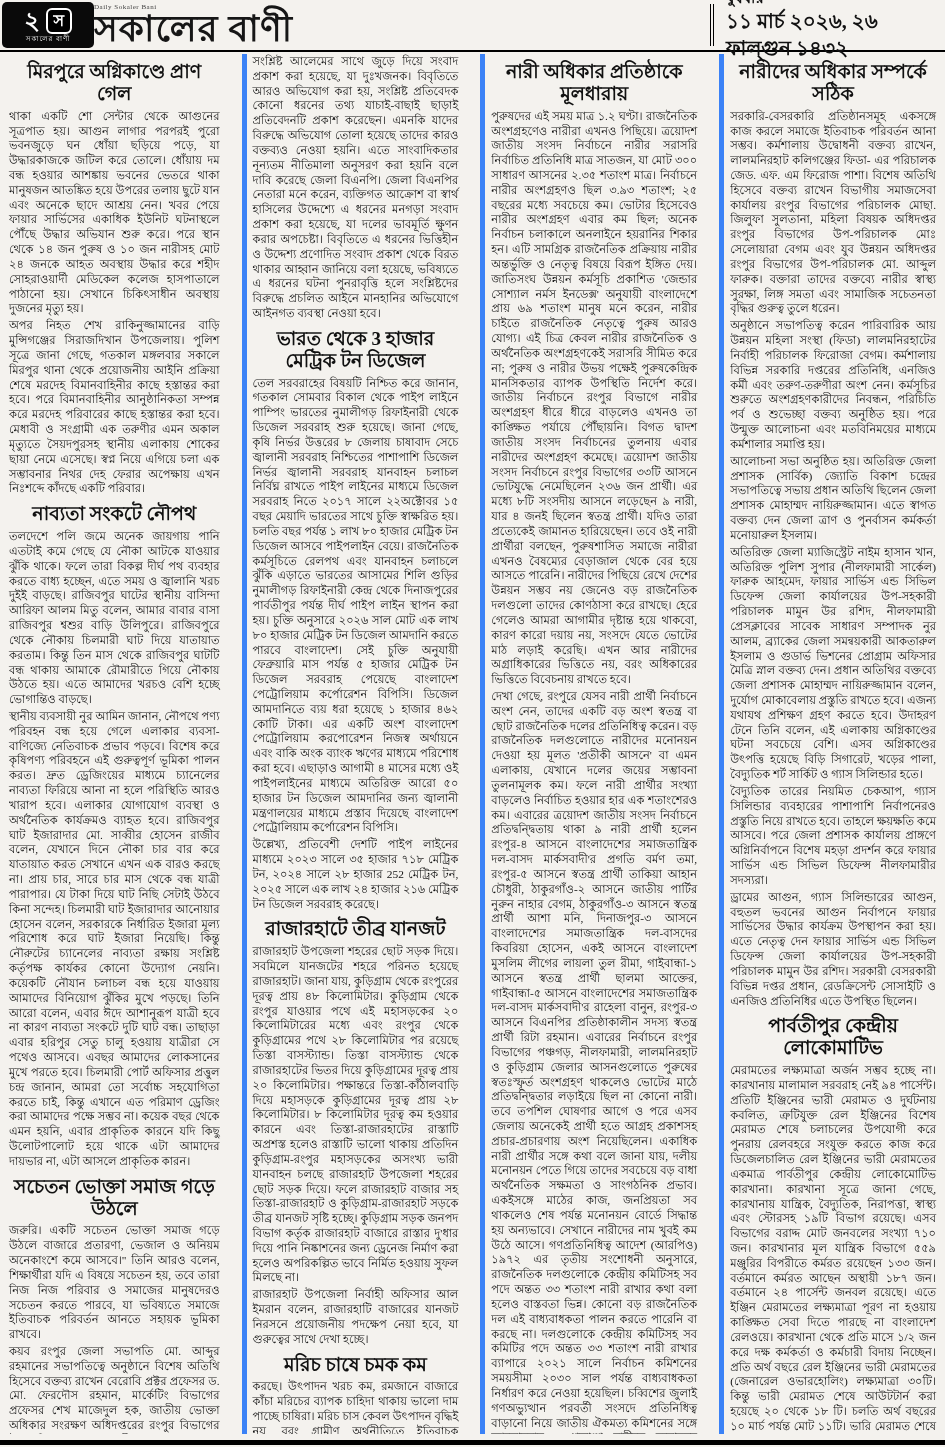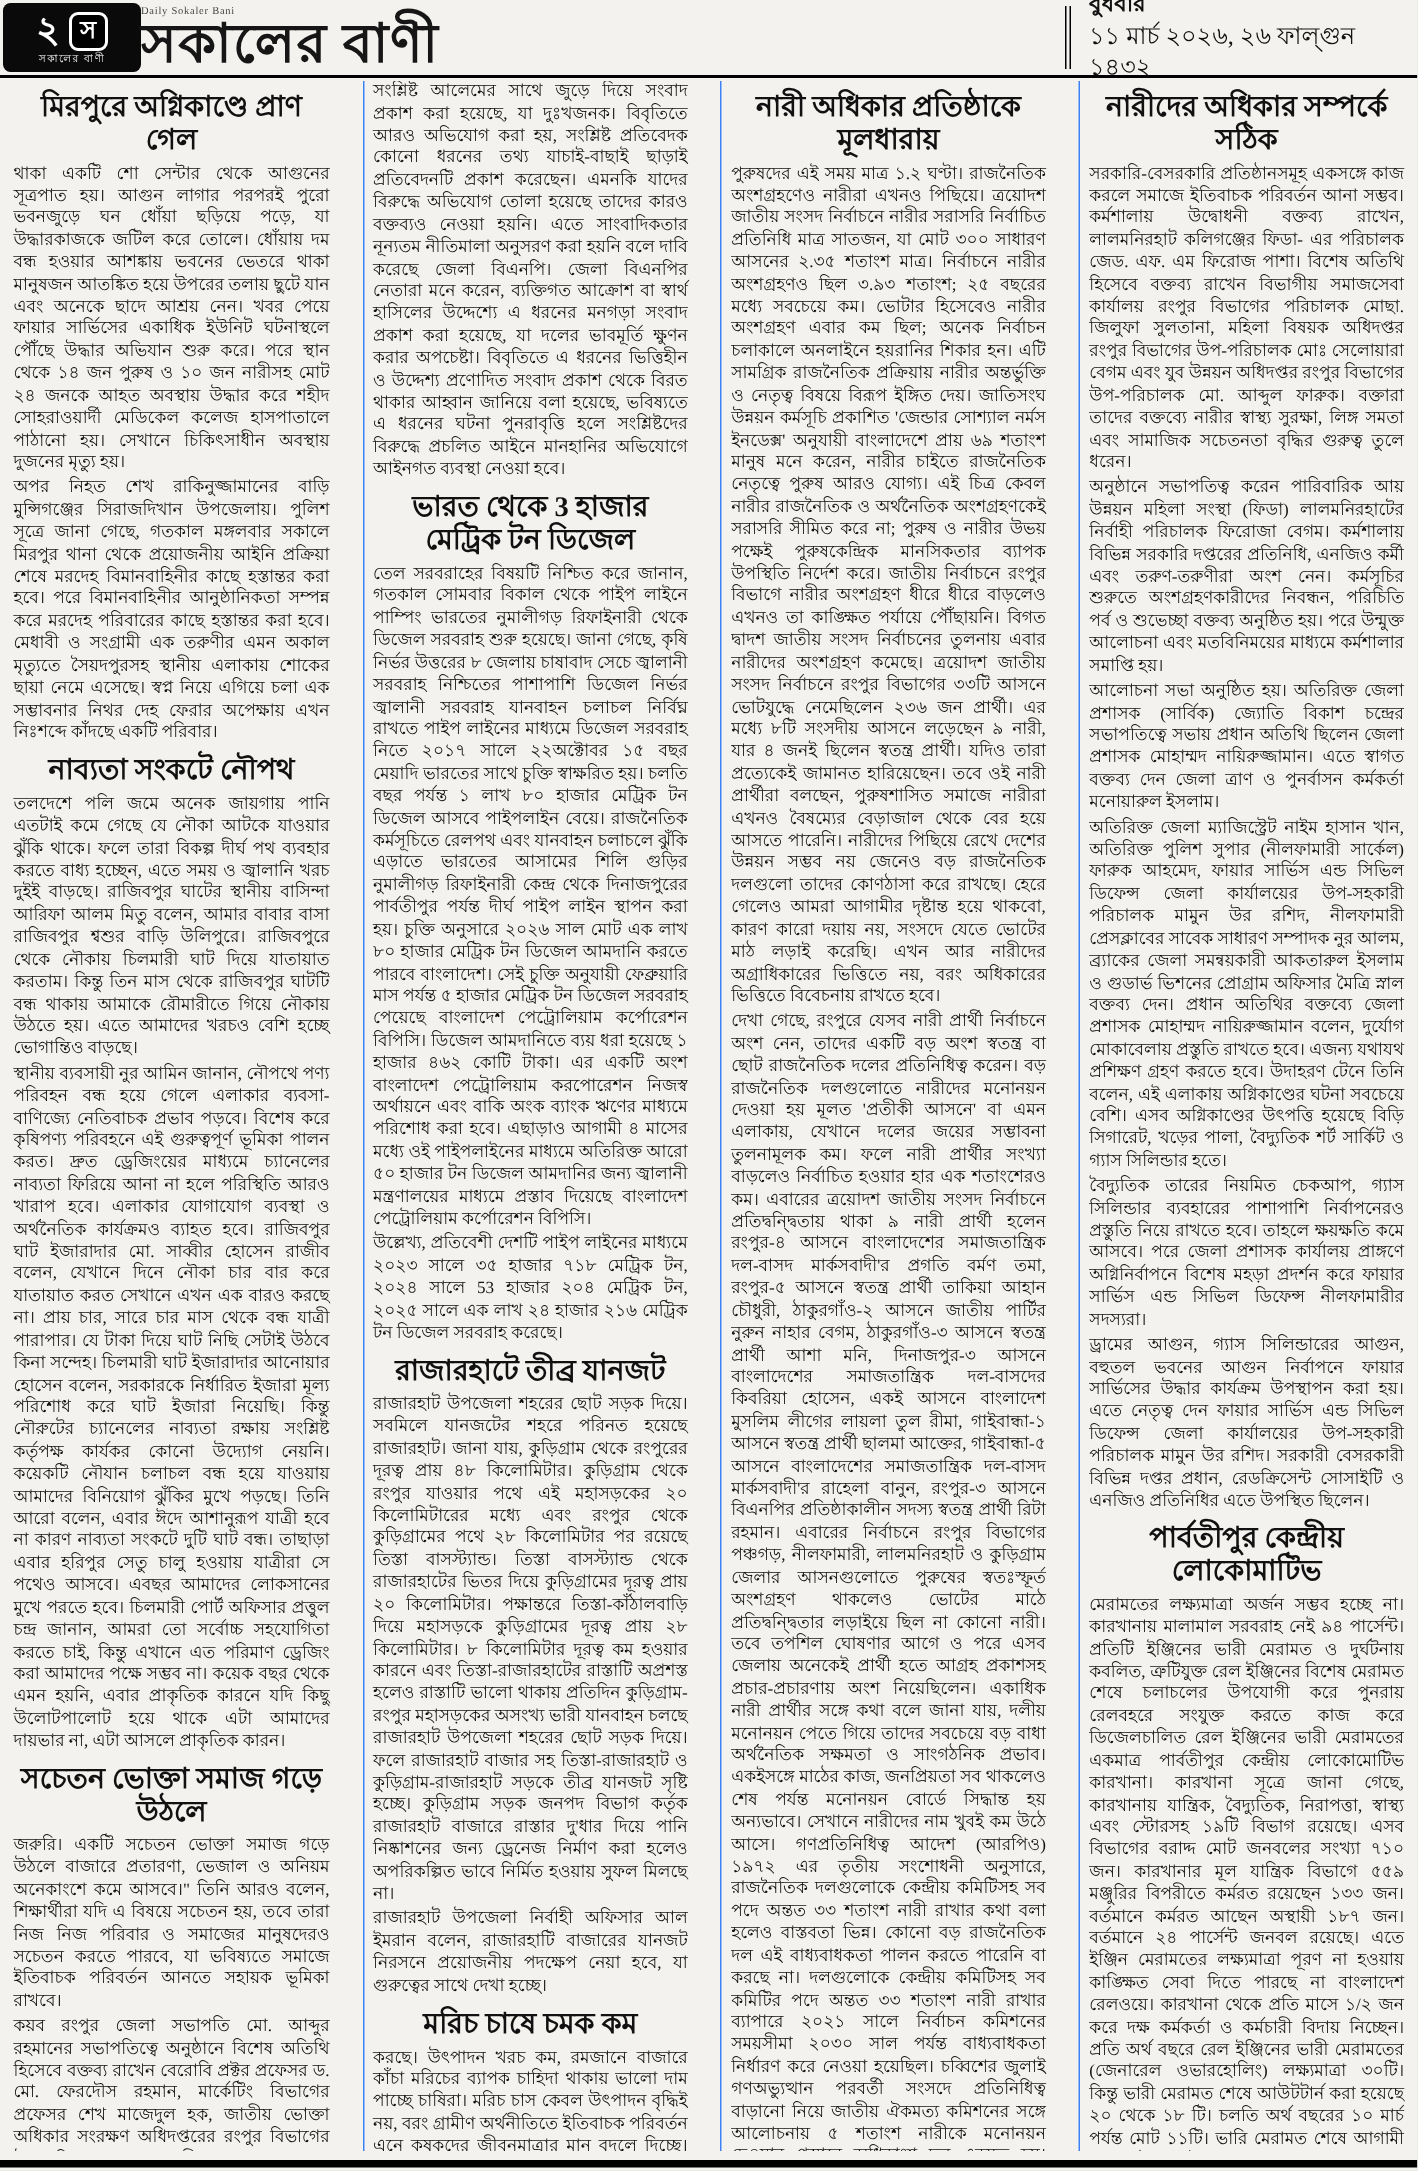--- a/index.html
+++ b/index.html
@@ -16,25 +16,25 @@
   .logo-page{font-size:24px;font-weight:bold;}
   .logo-badge{width:26px;height:26px;border:2px solid #fff;border-radius:6px;background:#000;
               display:flex;align-items:center;justify-content:center;font-size:16px;font-weight:bold;}
   .logo-cap{font-size:7px;margin-top:2px;letter-spacing:1px;}
   .mast{flex:1 1 auto;text-align:left;line-height:1;}
   .mast-tag{font-size:7px;color:#444;letter-spacing:.5px;}
   .mast-title{font-size:36px;font-weight:bold;letter-spacing:1px;color:#161616;}
   .hdr-div{height:42px;border-left:4px double #000;margin:0 12px;flex:0 0 auto;}
   .hdr-date{flex:0 0 215px;text-align:left;line-height:1.35;}
   .hdr-day{font-size:15px;font-weight:bold;}
-  .hdr-dt{font-size:16px;font-weight:normal;}
+  .hdr-dt{font-size:20px;font-weight:bold;}
   
   .cols{display:flex;height:1382px;overflow:hidden;padding:2px 3px 0 3px;gap:16px;}
   .col{width:25%;padding:0 6px;overflow:hidden;}
-  .col + .col{border-left:1px solid #3b82f6;}
+  .col + .col{border-left:5px solid #3b82f6;}
   .headline{font-weight:bold;text-align:center;font-size:19px;line-height:1.15;
             margin:7px 0 4px 0;}
   .para{font-size:11.4px;line-height:1.30;text-align:justify;margin:0 0 2px 0;}
   
   .botbar{position:absolute;left:0;right:0;bottom:2px;height:5px;background:#000;}
 </style>
 </head>
 <body>
 
 <div class="page">
@@ -67,21 +67,21 @@
         <p class="para">তলদেশে পলি জমে অনেক জায়গায় পানি এতটাই কমে গেছে যে নৌকা আটকে যাওয়ার ঝুঁকি থাকে। ফলে তারা বিকল্প দীর্ঘ পথ ব্যবহার করতে বাধ্য হচ্ছেন, এতে সময় ও জ্বালানি খরচ দুইই বাড়ছে। রাজিবপুর ঘাটের স্থানীয় বাসিন্দা আরিফা আলম মিতু বলেন, আমার বাবার বাসা রাজিবপুর শ্বশুর বাড়ি উলিপুরে। রাজিবপুরে থেকে নৌকায় চিলমারী ঘাট দিয়ে যাতায়াত করতাম। কিন্তু তিন মাস থেকে রাজিবপুর ঘাটটি বন্ধ থাকায় আমাকে রৌমারীতে গিয়ে নৌকায় উঠতে হয়। এতে আমাদের খরচও বেশি হচ্ছে ভোগান্তিও বাড়ছে।</p>
         <p class="para">স্থানীয় ব্যবসায়ী নুর আমিন জানান, নৌপথে পণ্য পরিবহন বন্ধ হয়ে গেলে এলাকার ব্যবসা-বাণিজ্যে নেতিবাচক প্রভাব পড়বে। বিশেষ করে কৃষিপণ্য পরিবহনে এই গুরুত্বপূর্ণ ভূমিকা পালন করত। দ্রুত ড্রেজিংয়ের মাধ্যমে চ্যানেলের নাব্যতা ফিরিয়ে আনা না হলে পরিস্থিতি আরও খারাপ হবে। এলাকার যোগাযোগ ব্যবস্থা ও অর্থনৈতিক কার্যক্রমও ব্যাহত হবে। রাজিবপুর ঘাট ইজারাদার মো. সাব্বীর হোসেন রাজীব বলেন, যেখানে দিনে নৌকা চার বার করে যাতায়াত করত সেখানে এখন এক বারও করছে না। প্রায় চার, সারে চার মাস থেকে বন্ধ যাত্রী পারাপার। যে টাকা দিয়ে ঘাট নিছি সেটাই উঠবে কিনা সন্দেহ। চিলমারী ঘাট ইজারাদার আনোয়ার হোসেন বলেন, সরকারকে নির্ধারিত ইজারা মূল্য পরিশোধ করে ঘাট ইজারা নিয়েছি। কিন্তু নৌরুটের চ্যানেলের নাব্যতা রক্ষায় সংশ্লিষ্ট কর্তৃপক্ষ কার্যকর কোনো উদ্যোগ নেয়নি। কয়েকটি নৌযান চলাচল বন্ধ হয়ে যাওয়ায় আমাদের বিনিয়োগ ঝুঁকির মুখে পড়ছে। তিনি আরো বলেন, এবার ঈদে আশানুরূপ যাত্রী হবে না কারণ নাব্যতা সংকটে দুটি ঘাট বন্ধ। তাছাড়া এবার হরিপুর সেতু চালু হওয়ায় যাত্রীরা সে পথেও আসবে। এবছর আমাদের লোকসানের মুখে পরতে হবে। চিলমারী পোর্ট অফিসার প্রত্তুল চন্দ্র জানান, আমরা তো সর্বোচ্চ সহযোগিতা করতে চাই, কিন্তু এখানে এত পরিমাণ ড্রেজিং করা আমাদের পক্ষে সম্ভব না। কয়েক বছর থেকে এমন হয়নি, এবার প্রাকৃতিক কারনে যদি কিছু উলোটপালোট হয়ে থাকে এটা আমাদের দায়ভার না, এটা আসলে প্রাকৃতিক কারন।</p>
         <h2 class="headline">সচেতন ভোক্তা সমাজ গড়ে উঠলে</h2>
         <p class="para">জরুরি। একটি সচেতন ভোক্তা সমাজ গড়ে উঠলে বাজারে প্রতারণা, ভেজাল ও অনিয়ম অনেকাংশে কমে আসবে।" তিনি আরও বলেন, শিক্ষার্থীরা যদি এ বিষয়ে সচেতন হয়, তবে তারা নিজ নিজ পরিবার ও সমাজের মানুষদেরও সচেতন করতে পারবে, যা ভবিষ্যতে সমাজে ইতিবাচক পরিবর্তন আনতে সহায়ক ভূমিকা রাখবে।</p>
         <p class="para">কয়ব রংপুর জেলা সভাপতি মো. আব্দুর রহমানের সভাপতিত্বে অনুষ্ঠানে বিশেষ অতিথি হিসেবে বক্তব্য রাখেন বেরোবি প্রক্টর প্রফেসর ড. মো. ফেরদৌস রহমান, মার্কেটিং বিভাগের প্রফেসর শেখ মাজেদুল হক, জাতীয় ভোক্তা অধিকার সংরক্ষণ অধিদপ্তরের রংপুর বিভাগের উপ-পরিচালক মো. জাহাঙ্গীর আলম, বাংলাদেশ নিরাপদ খাদ্য কর্তৃপক্ষের রংপুর শাখার নিরাপদ খাদ্য কর্মকর্তা মো. লোকমান হোসেন এবং বিআরটিএ রংপুরের সহকারী পরিচালক প্রকৌশলী মো. মেসবাহ উল হাসান। অনুষ্ঠানে বিশ্ববিদ্যালয়ের বিভিন্ন বিভাগের শিক্ষার্থী, কর্মকর্তা এবং ক্যাবের প্রতিনিধিবৃন্দ উপস্থিত ছিলেন।</p>
       </div>
     <div class="col">
         <p class="para">সংশ্লিষ্ট আলেমের সাথে জুড়ে দিয়ে সংবাদ প্রকাশ করা হয়েছে, যা দুঃখজনক। বিবৃতিতে আরও অভিযোগ করা হয়, সংশ্লিষ্ট প্রতিবেদক কোনো ধরনের তথ্য যাচাই-বাছাই ছাড়াই প্রতিবেদনটি প্রকাশ করেছেন। এমনকি যাদের বিরুদ্ধে অভিযোগ তোলা হয়েছে তাদের কারও বক্তব্যও নেওয়া হয়নি। এতে সাংবাদিকতার নূন্যতম নীতিমালা অনুসরণ করা হয়নি বলে দাবি করেছে জেলা বিএনপি। জেলা বিএনপির নেতারা মনে করেন, ব্যক্তিগত আক্রোশ বা স্বার্থ হাসিলের উদ্দেশ্যে এ ধরনের মনগড়া সংবাদ প্রকাশ করা হয়েছে, যা দলের ভাবমূর্তি ক্ষুণন করার অপচেষ্টা। বিবৃতিতে এ ধরনের ভিত্তিহীন ও উদ্দেশ্য প্রণোদিত সংবাদ প্রকাশ থেকে বিরত থাকার আহ্বান জানিয়ে বলা হয়েছে, ভবিষ্যতে এ ধরনের ঘটনা পুনরাবৃত্তি হলে সংশ্লিষ্টদের বিরুদ্ধে প্রচলিত আইনে মানহানির অভিযোগে আইনগত ব্যবস্থা নেওয়া হবে।</p>
         <h2 class="headline">ভারত থেকে 3 হাজার মেট্রিক টন ডিজেল</h2>
         <p class="para">তেল সরবরাহের বিষয়টি নিশ্চিত করে জানান, গতকাল সোমবার বিকাল থেকে পাইপ লাইনে পাম্পিং ভারতের নুমালীগড় রিফাইনারী থেকে ডিজেল সরবরাহ শুরু হয়েছে। জানা গেছে, কৃষি নির্ভর উত্তরের ৮ জেলায় চাষাবাদ সেচে জ্বালানী সরবরাহ নিশ্চিতের পাশাপাশি ডিজেল নির্ভর জ্বালানী সরবরাহ যানবাহন চলাচল নির্বিঘ্ন রাখতে পাইপ লাইনের মাধ্যমে ডিজেল সরবরাহ নিতে ২০১৭ সালে ২২অক্টোবর ১৫ বছর মেয়াদি ভারতের সাথে চুক্তি স্বাক্ষরিত হয়। চলতি বছর পর্যন্ত ১ লাখ ৮০ হাজার মেট্রিক টন ডিজেল আসবে পাইপলাইন বেয়ে। রাজনৈতিক কর্মসূচিতে রেলপথ এবং যানবাহন চলাচলে ঝুঁকি এড়াতে ভারতের আসামের শিলি গুড়ির নুমালীগড় রিফাইনারী কেন্দ্র থেকে দিনাজপুরের পার্বতীপুর পর্যন্ত দীর্ঘ পাইপ লাইন স্থাপন করা হয়। চুক্তি অনুসারে ২০২৬ সাল মোট এক লাখ ৮০ হাজার মেট্রিক টন ডিজেল আমদানি করতে পারবে বাংলাদেশ। সেই চুক্তি অনুযায়ী ফেব্রুয়ারি মাস পর্যন্ত ৫ হাজার মেট্রিক টন ডিজেল সরবরাহ পেয়েছে বাংলাদেশ পেট্রোলিয়াম কর্পোরেশন বিপিসি। ডিজেল আমদানিতে ব্যয় ধরা হয়েছে ১ হাজার ৪৬২ কোটি টাকা। এর একটি অংশ বাংলাদেশ পেট্রোলিয়াম করপোরেশন নিজস্ব অর্থায়নে এবং বাকি অংক ব্যাংক ঋণের মাধ্যমে পরিশোধ করা হবে। এছাড়াও আগামী ৪ মাসের মধ্যে ওই পাইপলাইনের মাধ্যমে অতিরিক্ত আরো ৫০ হাজার টন ডিজেল আমদানির জন্য জ্বালানী মন্ত্রণালয়ের মাধ্যমে প্রস্তাব দিয়েছে বাংলাদেশ পেট্রোলিয়াম কর্পোরেশন বিপিসি।</p>
-        <p class="para">উল্লেখ্য, প্রতিবেশী দেশটি পাইপ লাইনের মাধ্যমে ২০২৩ সালে ৩৫ হাজার ৭১৮ মেট্রিক টন, ২০২৪ সালে 53 হাজার ২০৪ মেট্রিক টন, ২০২৫ সালে এক লাখ ২৪ হাজার ২১৬ মেট্রিক টন ডিজেল সরবরাহ করেছে।</p>
+        <p class="para">উল্লেখ্য, প্রতিবেশী দেশটি পাইপ লাইনের মাধ্যমে ২০২৩ সালে ৩৫ হাজার ৭১৮ মেট্রিক টন, ২০২৪ সালে ২৮ হাজার 252 মেট্রিক টন, ২০২৫ সালে এক লাখ ২৪ হাজার ২১৬ মেট্রিক টন ডিজেল সরবরাহ করেছে।</p>
         <h2 class="headline">রাজারহাটে তীব্র যানজট</h2>
         <p class="para">রাজারহাট উপজেলা শহরের ছোট সড়ক দিয়ে। সবমিলে যানজটের শহরে পরিনত হয়েছে রাজারহাট। জানা যায়, কুড়িগ্রাম থেকে রংপুরের দূরত্ব প্রায় ৪৮ কিলোমিটার। কুড়িগ্রাম থেকে রংপুর যাওয়ার পথে এই মহাসড়কের ২০ কিলোমিটারের মধ্যে এবং রংপুর থেকে কুড়িগ্রামের পথে ২৮ কিলোমিটার পর রয়েছে তিস্তা বাসস্ট্যান্ড। তিস্তা বাসস্ট্যান্ড থেকে রাজারহাটের ভিতর দিয়ে কুড়িগ্রামের দূরত্ব প্রায় ২০ কিলোমিটার। পক্ষান্তরে তিস্তা-কাঁঠালবাড়ি দিয়ে মহাসড়কে কুড়িগ্রামের দূরত্ব প্রায় ২৮ কিলোমিটার। ৮ কিলোমিটার দূরত্ব কম হওয়ার কারনে এবং তিস্তা-রাজারহাটের রাস্তাটি অপ্রশস্ত হলেও রাস্তাটি ভালো থাকায় প্রতিদিন কুড়িগ্রাম-রংপুর মহাসড়কের অসংখ্য ভারী যানবাহন চলছে রাজারহাট উপজেলা শহরের ছোট সড়ক দিয়ে। ফলে রাজারহাট বাজার সহ তিস্তা-রাজারহাট ও কুড়িগ্রাম-রাজারহাট সড়কে তীব্র যানজট সৃষ্টি হচ্ছে। কুড়িগ্রাম সড়ক জনপদ বিভাগ কর্তৃক রাজারহাট বাজারে রাস্তার দু'ধার দিয়ে পানি নিষ্কাশনের জন্য ড্রেনেজ নির্মাণ করা হলেও অপরিকল্পিত ভাবে নির্মিত হওয়ায় সুফল মিলছে না।</p>
         <p class="para">রাজারহাট উপজেলা নির্বাহী অফিসার আল ইমরান বলেন, রাজারহাটি বাজারের যানজট নিরসনে প্রয়োজনীয় পদক্ষেপ নেয়া হবে, যা গুরুত্বের সাথে দেখা হচ্ছে।</p>
         <h2 class="headline">মরিচ চাষে চমক কম</h2>
         <p class="para">করছে। উৎপাদন খরচ কম, রমজানে বাজারে কাঁচা মরিচের ব্যাপক চাহিদা থাকায় ভালো দাম পাচ্ছে চাষিরা। মরিচ চাস কেবল উৎপাদন বৃদ্ধিই নয়, বরং গ্রামীণ অর্থনীতিতে ইতিবাচক পরিবর্তন এনে কৃষকদের জীবনমাত্রার মান বদলে দিচ্ছে। মরিচ বর্তমানে অর্থকরী ফসল হিসেবে কৃষকের কর্মসংস্থান ও আয় বাড়াতে সাহায্য করছে। মরিচের বাম্পার ফলন ও ভালো দাম পেয়ে কৃষকের মুখে হাসি ফুটেছে।</p>
       </div>
     <div class="col">
         <h2 class="headline">নারী অধিকার প্রতিষ্ঠাকে মূলধারায়</h2>
         <p class="para">পুরুষদের এই সময় মাত্র ১.২ ঘণ্টা। রাজনৈতিক অংশগ্রহণেও নারীরা এখনও পিছিয়ে। ত্রয়োদশ জাতীয় সংসদ নির্বাচনে নারীর সরাসরি নির্বাচিত প্রতিনিধি মাত্র সাতজন, যা মোট ৩০০ সাধারণ আসনের ২.৩৫ শতাংশ মাত্র। নির্বাচনে নারীর অংশগ্রহণও ছিল ৩.৯৩ শতাংশ; ২৫ বছরের মধ্যে সবচেয়ে কম। ভোটার হিসেবেও নারীর অংশগ্রহণ এবার কম ছিল; অনেক নির্বাচন চলাকালে অনলাইনে হয়রানির শিকার হন। এটি সামগ্রিক রাজনৈতিক প্রক্রিয়ায় নারীর অন্তর্ভুক্তি ও নেতৃত্ব বিষয়ে বিরূপ ইঙ্গিত দেয়। জাতিসংঘ উন্নয়ন কর্মসূচি প্রকাশিত 'জেন্ডার সোশ্যাল নর্মস ইনডেক্স' অনুযায়ী বাংলাদেশে প্রায় ৬৯ শতাংশ মানুষ মনে করেন, নারীর চাইতে রাজনৈতিক নেতৃত্বে পুরুষ আরও যোগ্য। এই চিত্র কেবল নারীর রাজনৈতিক ও অর্থনৈতিক অংশগ্রহণকেই সরাসরি সীমিত করে না; পুরুষ ও নারীর উভয় পক্ষেই পুরুষকেন্দ্রিক মানসিকতার ব্যাপক উপস্থিতি নির্দেশ করে। জাতীয় নির্বাচনে রংপুর বিভাগে নারীর অংশগ্রহণ ধীরে ধীরে বাড়লেও এখনও তা কাঙ্ক্ষিত পর্যায়ে পৌঁছায়নি। বিগত দ্বাদশ জাতীয় সংসদ নির্বাচনের তুলনায় এবার নারীদের অংশগ্রহণ কমেছে। ত্রয়োদশ জাতীয় সংসদ নির্বাচনে রংপুর বিভাগের ৩৩টি আসনে ভোটযুদ্ধে নেমেছিলেন ২৩৬ জন প্রার্থী। এর মধ্যে ৮টি সংসদীয় আসনে লড়েছেন ৯ নারী, যার ৪ জনই ছিলেন স্বতন্ত্র প্রার্থী। যদিও তারা প্রত্যেকেই জামানত হারিয়েছেন। তবে ওই নারী প্রার্থীরা বলছেন, পুরুষশাসিত সমাজে নারীরা এখনও বৈষম্যের বেড়াজাল থেকে বের হয়ে আসতে পারেনি। নারীদের পিছিয়ে রেখে দেশের উন্নয়ন সম্ভব নয় জেনেও বড় রাজনৈতিক দলগুলো তাদের কোণঠাসা করে রাখছে। হেরে গেলেও আমরা আগামীর দৃষ্টান্ত হয়ে থাকবো, কারণ কারো দয়ায় নয়, সংসদে যেতে ভোটের মাঠ লড়াই করেছি। এখন আর নারীদের অগ্রাধিকারের ভিত্তিতে নয়, বরং অধিকারের ভিত্তিতে বিবেচনায় রাখতে হবে।</p>
         <p class="para">দেখা গেছে, রংপুরে যেসব নারী প্রার্থী নির্বাচনে অংশ নেন, তাদের একটি বড় অংশ স্বতন্ত্র বা ছোট রাজনৈতিক দলের প্রতিনিধিত্ব করেন। বড় রাজনৈতিক দলগুলোতে নারীদের মনোনয়ন দেওয়া হয় মূলত 'প্রতীকী আসনে' বা এমন এলাকায়, যেখানে দলের জয়ের সম্ভাবনা তুলনামূলক কম। ফলে নারী প্রার্থীর সংখ্যা বাড়লেও নির্বাচিত হওয়ার হার এক শতাংশেরও কম। এবারের ত্রয়োদশ জাতীয় সংসদ নির্বাচনে প্রতিদ্বন্দ্বিতায় থাকা ৯ নারী প্রার্থী হলেন রংপুর-৪ আসনে বাংলাদেশের সমাজতান্ত্রিক দল-বাসদ মার্কসবাদী'র প্রগতি বর্মণ তমা, রংপুর-৫ আসনে স্বতন্ত্র প্রার্থী তাকিয়া আহান চৌধুরী, ঠাকুরগাঁও-২ আসনে জাতীয় পার্টির নুরুন নাহার বেগম, ঠাকুরগাঁও-৩ আসনে স্বতন্ত্র প্রার্থী আশা মনি, দিনাজপুর-৩ আসনে বাংলাদেশের সমাজতান্ত্রিক দল-বাসদের কিবরিয়া হোসেন, একই আসনে বাংলাদেশ মুসলিম লীগের লায়লা তুল রীমা, গাইবান্ধা-১ আসনে স্বতন্ত্র প্রার্থী ছালমা আক্তের, গাইবান্ধা-৫ আসনে বাংলাদেশের সমাজতান্ত্রিক দল-বাসদ মার্কসবাদী'র রাহেলা বানুন, রংপুর-৩ আসনে বিএনপির প্রতিষ্ঠাকালীন সদস্য স্বতন্ত্র প্রার্থী রিটা রহমান। এবারের নির্বাচনে রংপুর বিভাগের পঞ্চগড়, নীলফামারী, লালমনিরহাট ও কুড়িগ্রাম জেলার আসনগুলোতে পুরুষের স্বতঃস্ফূর্ত অংশগ্রহণ থাকলেও ভোটের মাঠে প্রতিদ্বন্দ্বিতার লড়াইয়ে ছিল না কোনো নারী। তবে তপশিল ঘোষণার আগে ও পরে এসব জেলায় অনেকেই প্রার্থী হতে আগ্রহ প্রকাশসহ প্রচার-প্রচারণায় অংশ নিয়েছিলেন। একাধিক নারী প্রার্থীর সঙ্গে কথা বলে জানা যায়, দলীয় মনোনয়ন পেতে গিয়ে তাদের সবচেয়ে বড় বাধা অর্থনৈতিক সক্ষমতা ও সাংগঠনিক প্রভাব। একইসঙ্গে মাঠের কাজ, জনপ্রিয়তা সব থাকলেও শেষ পর্যন্ত মনোনয়ন বোর্ডে সিদ্ধান্ত হয় অন্যভাবে। সেখানে নারীদের নাম খুবই কম উঠে আসে। গণপ্রতিনিধিত্ব আদেশ (আরপিও) ১৯৭২ এর তৃতীয় সংশোধনী অনুসারে, রাজনৈতিক দলগুলোকে কেন্দ্রীয় কমিটিসহ সব পদে অন্তত ৩৩ শতাংশ নারী রাখার কথা বলা হলেও বাস্তবতা ভিন্ন। কোনো বড় রাজনৈতিক দল এই বাধ্যবাধকতা পালন করতে পারেনি বা করছে না। দলগুলোকে কেন্দ্রীয় কমিটিসহ সব কমিটির পদে অন্তত ৩৩ শতাংশ নারী রাখার ব্যাপারে ২০২১ সালে নির্বাচন কমিশনের সময়সীমা ২০৩০ সাল পর্যন্ত বাধ্যবাধকতা নির্ধারণ করে নেওয়া হয়েছিল। চব্বিশের জুলাই গণঅভ্যুত্থান পরবর্তী সংসদে প্রতিনিধিত্ব বাড়ানো নিয়ে জাতীয় ঐকমত্য কমিশনের সঙ্গে আলোচনায় ৫ শতাংশ নারীকে মনোনয়ন দেওয়ার প্রস্তাবে অধিকাংশ দল একমত হয়। এবারের নির্বাচনে ৫ শতাংশ মনোনয়ন দেওয়ার ব্যবস্থা রেখে জুলাই সনদ চূড়ান্ত করা হয়। কিন্তু দলগুলো কথা রাখেনি। বিএনপি ৫ শতাংশ নারী মনোনয়নের কথা বললেও এবার নির্বাচনে দলটি তা মানেনি। তাদের মোট প্রার্থীর ৩ দশমিক ৫ শতাংশ নারী। আর জামায়াতে ইসলামী কোনো আসনেই নারী প্রার্থীকে মনোনয়ন দেয়নি।</p>

